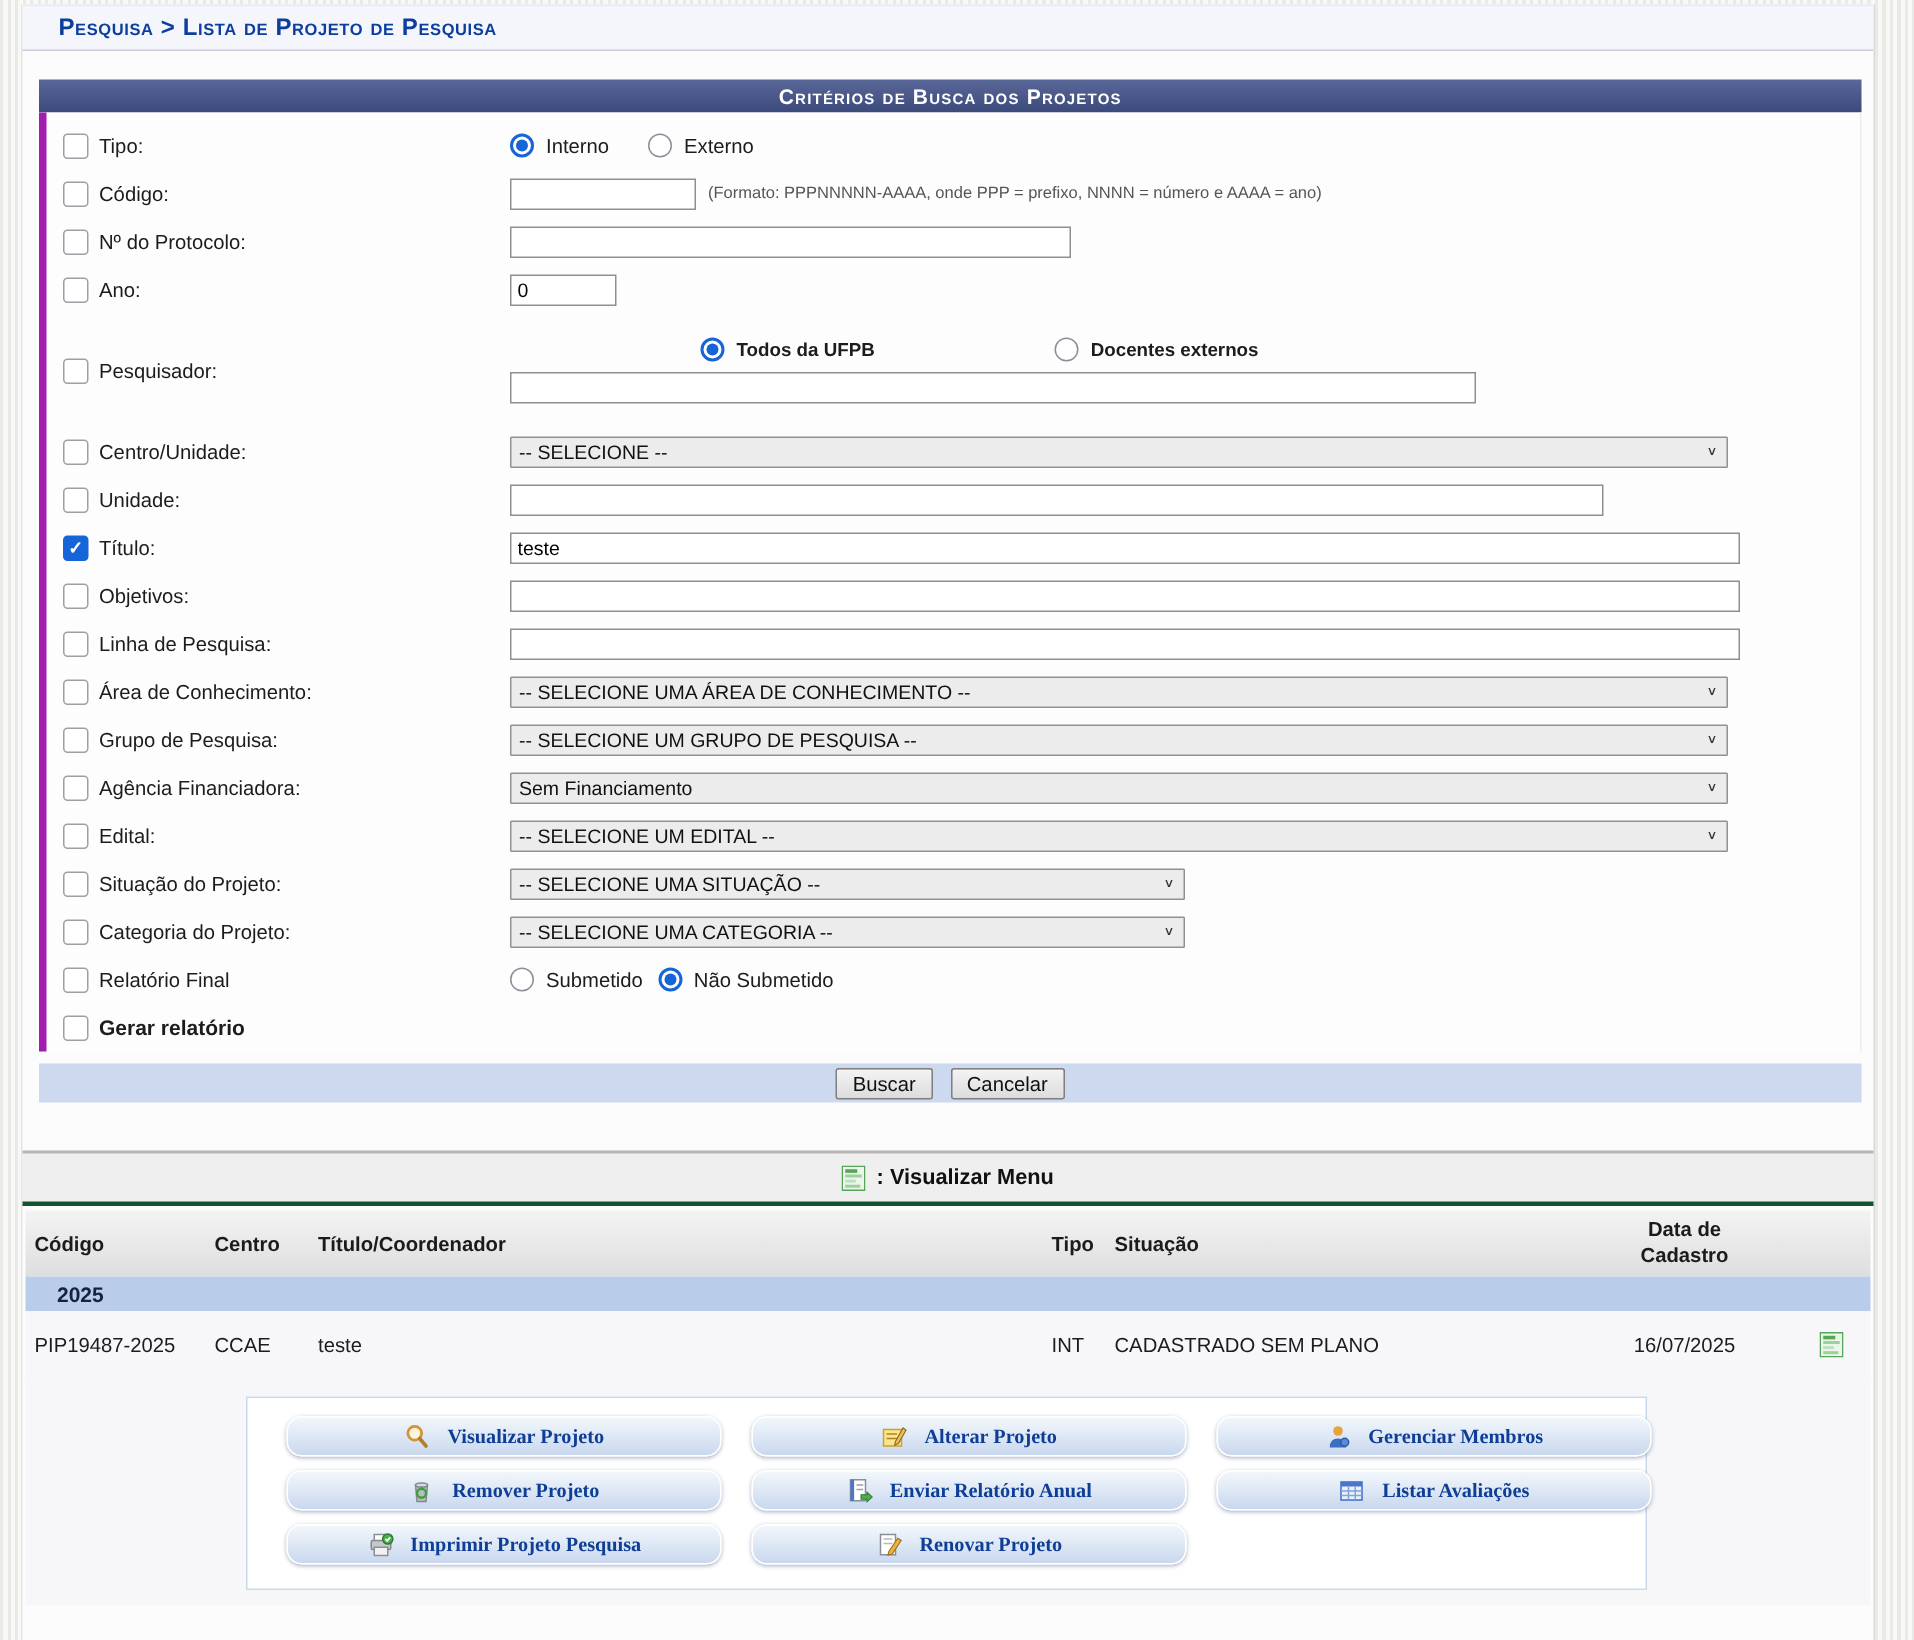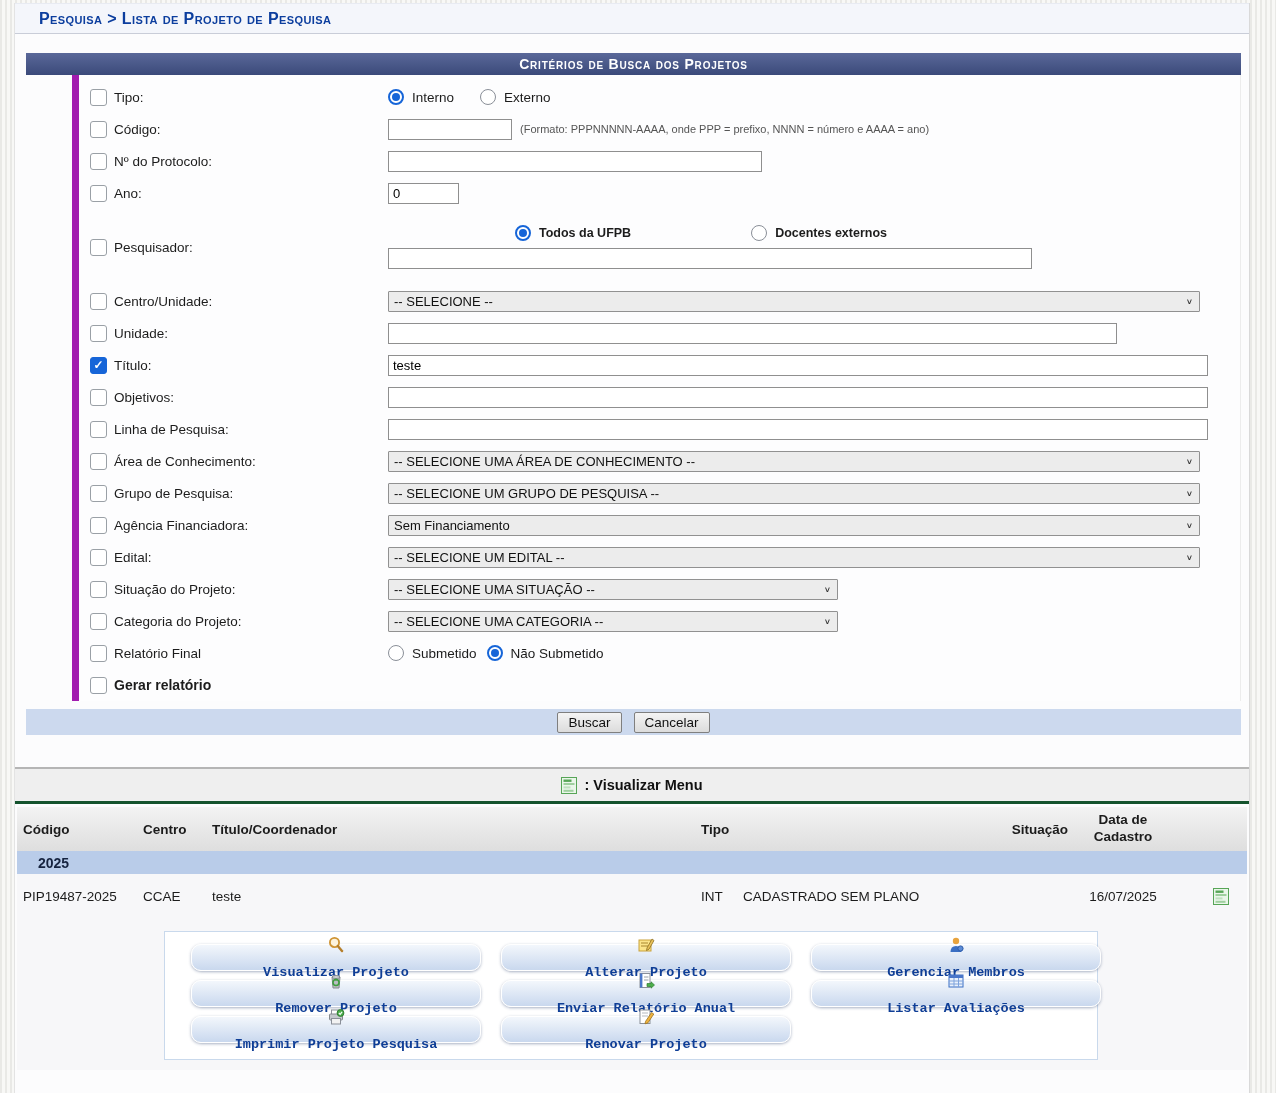--- a/index.html
+++ b/index.html
@@ -26,21 +26,21 @@
     font-variant: small-caps; font-weight: bold; font-size: 16px;
     color: #0c3e9e; letter-spacing: .4px;
   }
   
   .form-wrap { width: 1215px; margin: 19px 0 0 11px; }
   .bluebar {
     height: 22px; background: linear-gradient(#5a6899, #3b4a7a);
     color: #fff; font-variant: small-caps; font-weight: bold; font-size: 14px;
     letter-spacing: .8px; display: flex; align-items: center; justify-content: center;
   }
-  .form-body { background: #fdfdfe; border-left: 7px solid #a21caf; border-right: 1px solid #ececec; padding-top: 6px; margin-left: 46px; }
+  .form-body { background: #fdfdfe; border-left: 5px solid #a21caf; border-right: 1px solid #ececec; padding-top: 6px; }
   .frow { display: flex; align-items: center; min-height: 32px; padding-left: 11px; }
   .fcheckwrap { width: 24px; flex: 0 0 24px; }
   .cb {
     width: 17px; height: 17px; border: 1.5px solid #9aa0a6; border-radius: 3px;
     background: #fff; display: flex; align-items: center; justify-content: center;
   }
   .cb.checked { background: #1665d8; border-color: #1665d8; color: #fff; font-size: 12px; font-weight: bold; }
   .flabel { width: 274px; flex: 0 0 274px; font-size: 13.5px; }
   .flabel.bold { font-weight: bold; font-size: 14px; }
   .fctl { display: flex; align-items: center; }
@@ -77,21 +77,21 @@
   }
   .legendbar .ltxt { font-weight: bold; font-size: 14.5px; color: #111; }
   
   .results { margin: 3px 2px 0 2px; }
   .colhead { display: flex; background: linear-gradient(#f3f3f3, #dedede); min-height: 44px; align-items: center; font-weight: bold; font-size: 13.5px; color: #1b1b1b; }
   .ch { padding: 2px 0; }
   .ch.c1 { width: 126px; padding-left: 6px; }
   .ch.c2 { width: 69px; }
   .ch.c3 { width: 489px; }
   .ch.c4 { width: 42px; }
-  .ch.c5 { width: 325px; text-align: right; }
+  .ch.c5 { width: 325px; }
   .ch.c6 { width: 110px; text-align: center; line-height: 1.25; }
   .yearrow { height: 23px; background: #b9cce9; display: flex; align-items: center; padding-left: 21px; font-weight: bold; font-size: 14px; color: #16233f; }
   .datarow { display: flex; background: #f7f7f9; min-height: 45px; align-items: center; font-size: 13.5px; justify-content: center; }
   .dc { padding: 2px 0; }
   .dc.c1 { width: 126px; padding-left: 6px; }
   .dc.c2 { width: 69px; }
   .dc.c3 { width: 489px; }
   .dc.c4 { width: 42px; }
   .dc.c5 { width: 325px; }
   .dc.c6 { width: 110px; text-align: center; }
@@ -102,22 +102,21 @@
     width: 934px; margin-left: 147px; background: #fff;
     border: 1px solid #c9d9ec; padding: 12px 12px 16px 26px;
     display: grid; grid-template-columns: repeat(3, 290px); column-gap: 20px; row-gap: 9px;
   }
   .abtn {
     height: 27px; border-radius: 10px; border: 1px solid #ffffff;
     background: linear-gradient(#f3f7fc, #c9d8ee);
     box-shadow: 0 1px 3px rgba(60,80,120,.45);
     display: flex; align-items: center; justify-content: center; gap: 11px;
     font-weight: bold; font-size: 13.5px; color: #0f3e96; cursor: pointer;
-    font-family: Liberation Mono, monospace;
-    flex-direction: column;
+    font-family: Liberation Serif, serif;
   }
   .bicon { width: 18px; height: 18px; flex: 0 0 18px; display: flex; }
   .menuicon { width: 16px; height: 17px; display: inline-flex; }
 </style>
 </head>
 <body>
 
 <div class="page">
 
   <div class="crumbbar">

